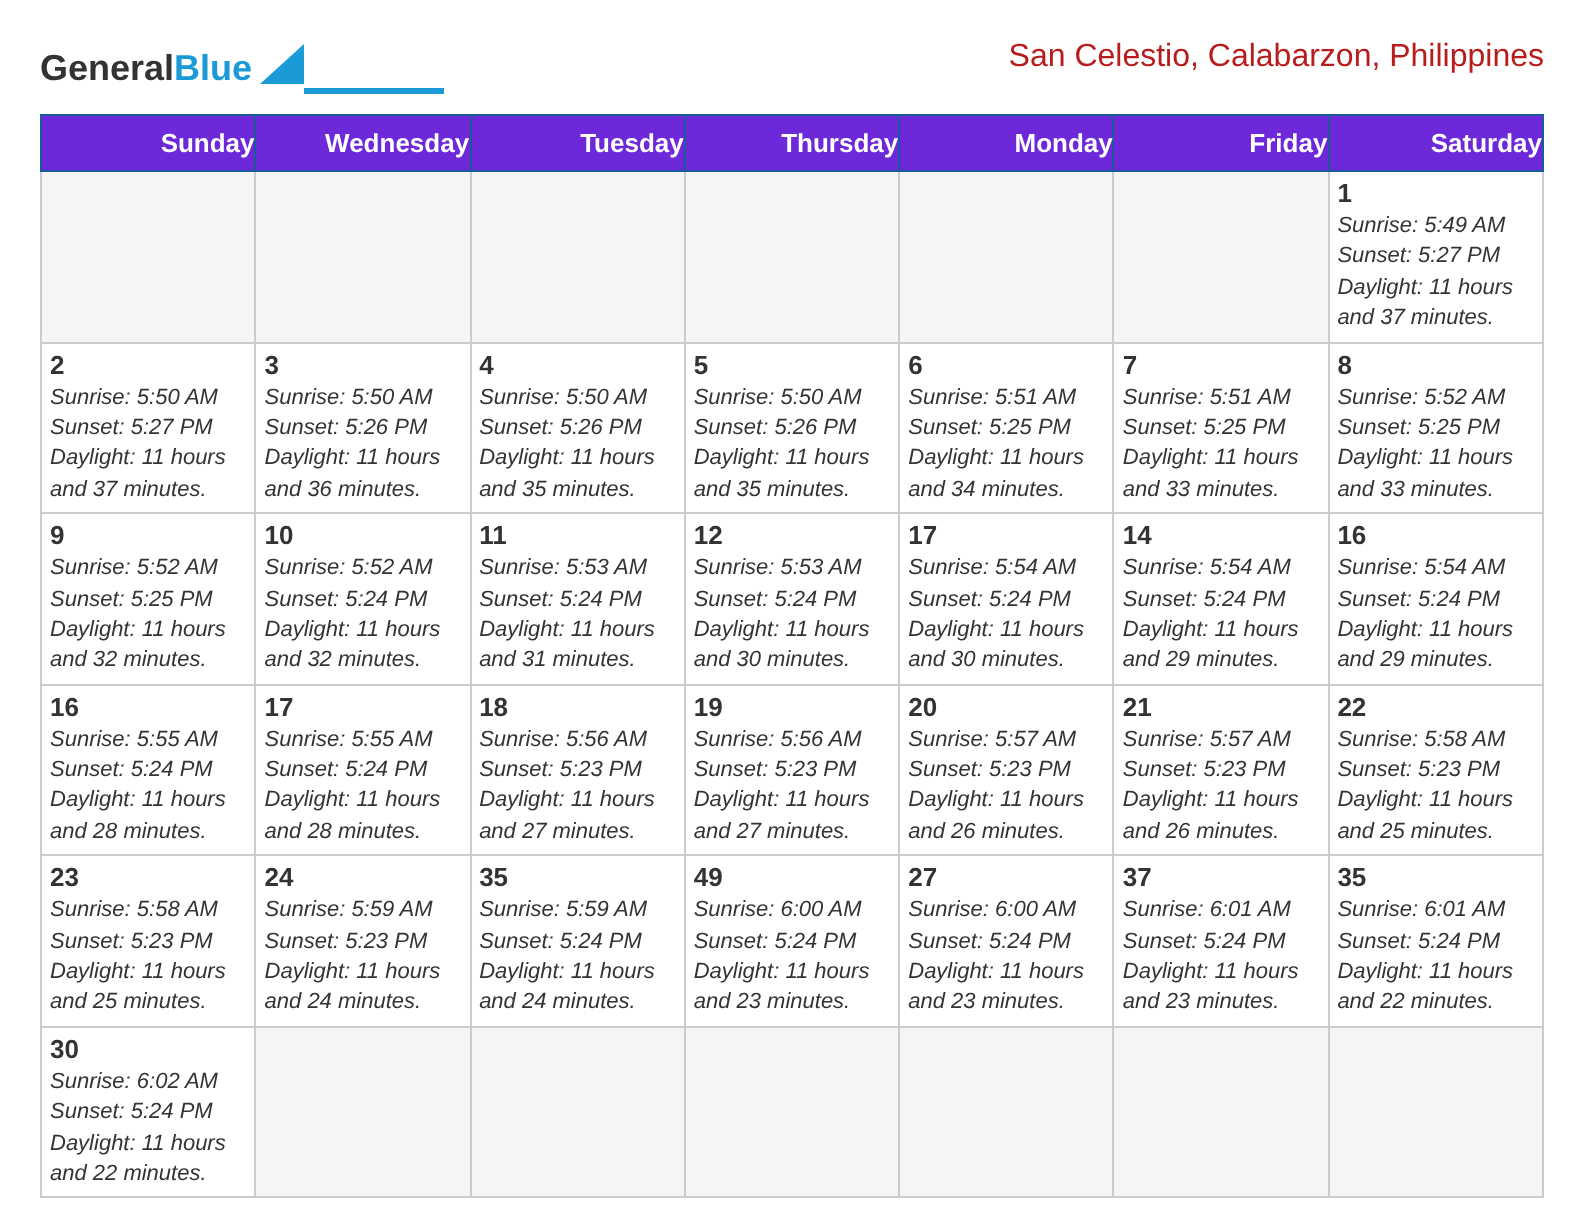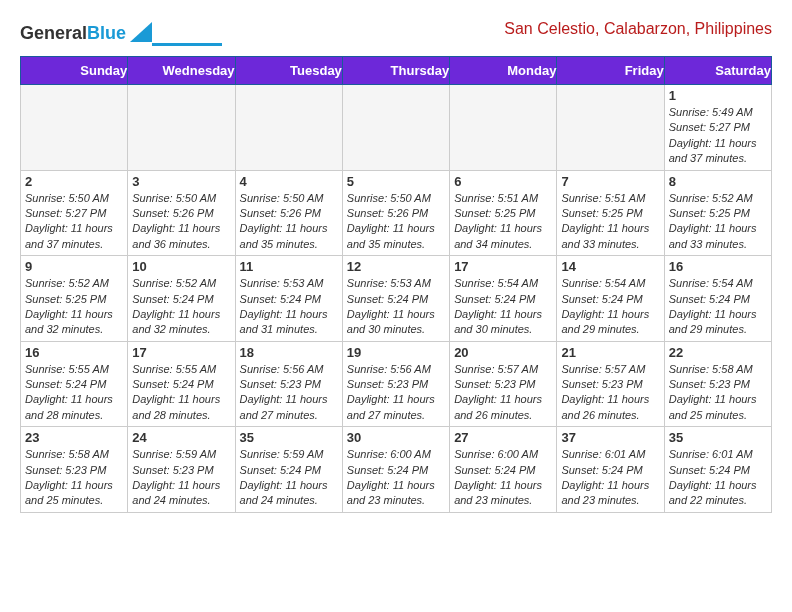--- a/index.html
+++ b/index.html
@@ -234,30 +234,42 @@
         </td>
         <td>
           <span class="day-number">24</span>
           <div class="day-info">Sunrise: 5:59 AM<br>Sunset: 5:23 PM<br>Daylight: 11 hours and 24 minutes.</div>
         </td>
         <td>
           <span class="day-number">35</span>
           <div class="day-info">Sunrise: 5:59 AM<br>Sunset: 5:24 PM<br>Daylight: 11 hours and 24 minutes.</div>
         </td>
         <td>
-          <span class="day-number">30</span>
+          <span class="day-number">49</span>
           <div class="day-info">Sunrise: 6:00 AM<br>Sunset: 5:24 PM<br>Daylight: 11 hours and 23 minutes.</div>
         </td>
         <td>
           <span class="day-number">27</span>
           <div class="day-info">Sunrise: 6:00 AM<br>Sunset: 5:24 PM<br>Daylight: 11 hours and 23 minutes.</div>
         </td>
         <td>
           <span class="day-number">37</span>
           <div class="day-info">Sunrise: 6:01 AM<br>Sunset: 5:24 PM<br>Daylight: 11 hours and 23 minutes.</div>
         </td>
         <td>
           <span class="day-number">35</span>
           <div class="day-info">Sunrise: 6:01 AM<br>Sunset: 5:24 PM<br>Daylight: 11 hours and 22 minutes.</div>
         </td>
+      </tr>
+      <tr>
+        <td>
+          <span class="day-number">30</span>
+          <div class="day-info">Sunrise: 6:02 AM<br>Sunset: 5:24 PM<br>Daylight: 11 hours and 22 minutes.</div>
+        </td>
+        <td class="empty"></td>
+        <td class="empty"></td>
+        <td class="empty"></td>
+        <td class="empty"></td>
+        <td class="empty"></td>
+        <td class="empty"></td>
       </tr>
     </tbody>
 </table>
 
 </body></html>

